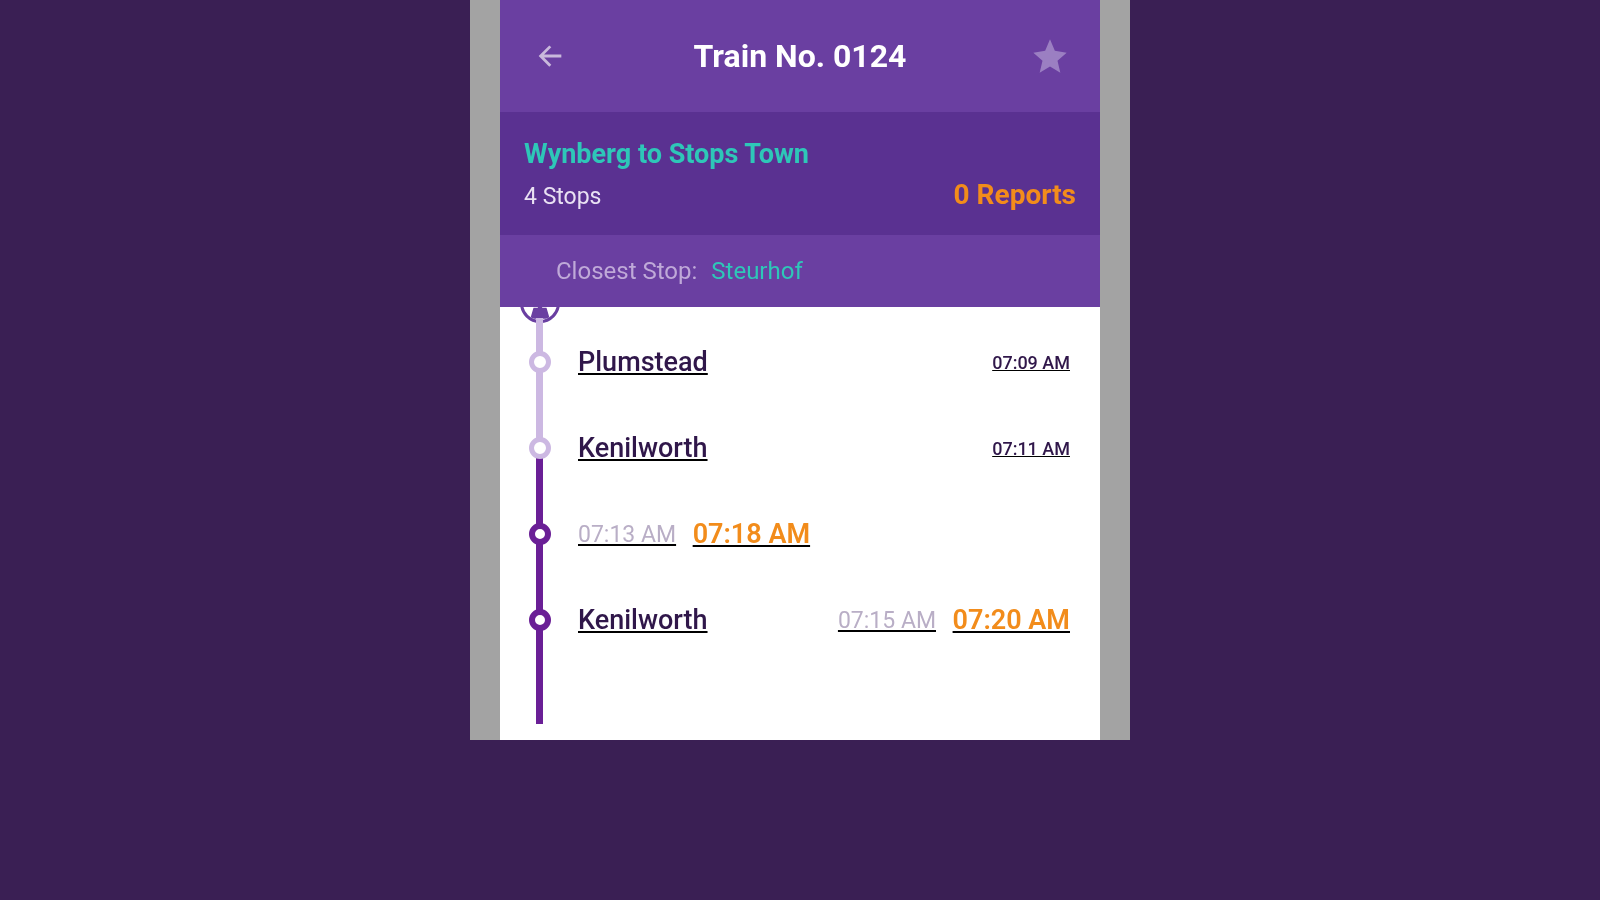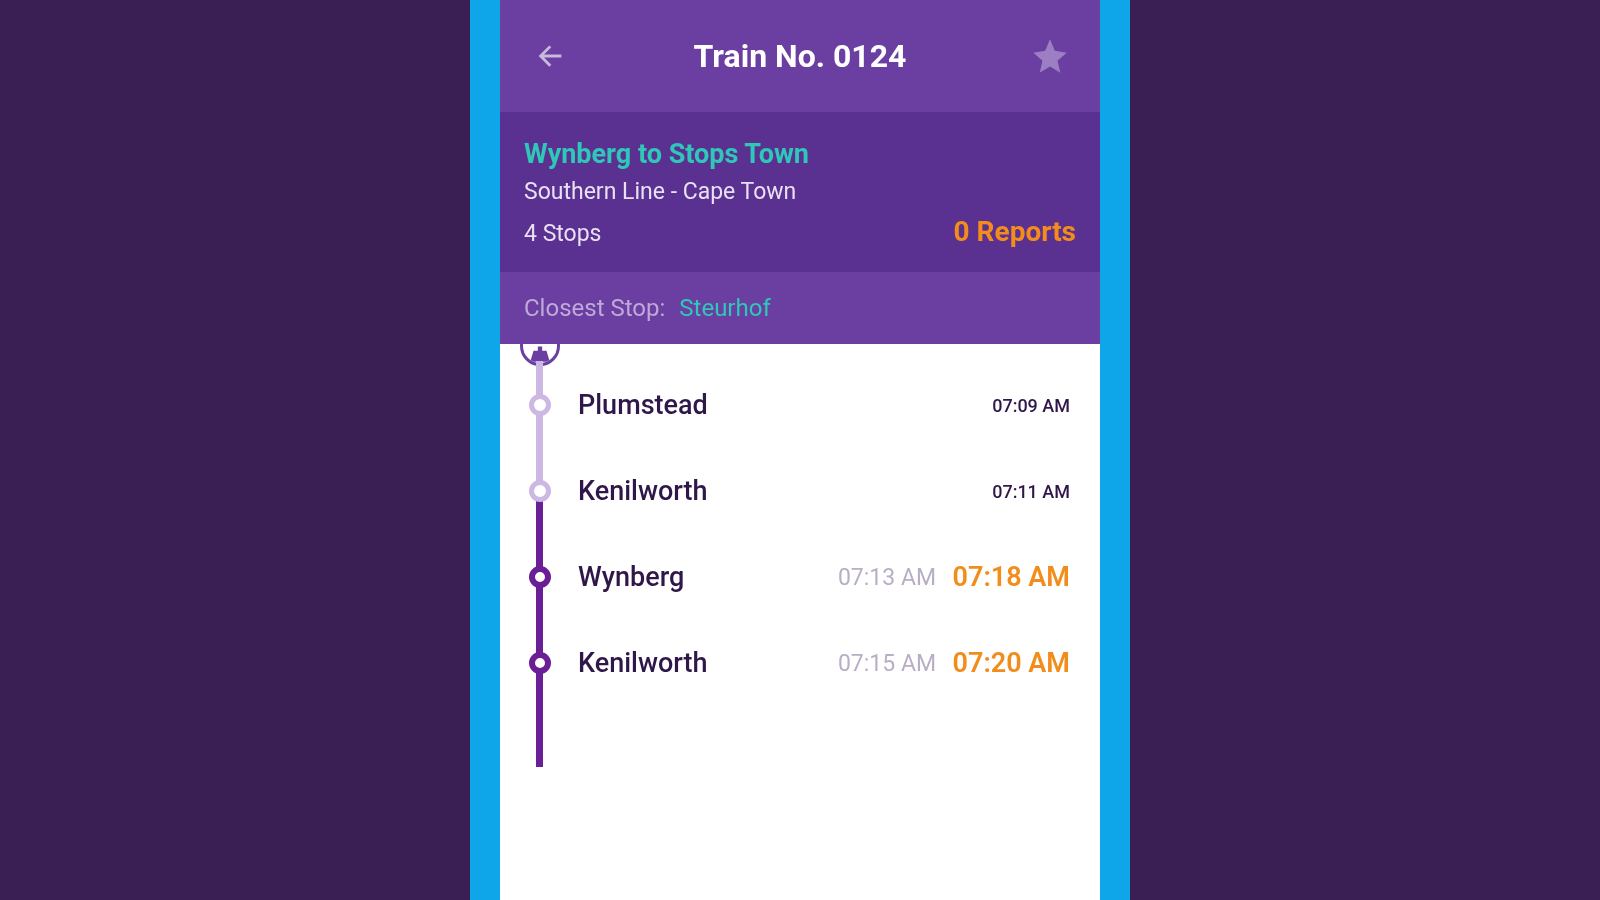--- a/index.html
+++ b/index.html
@@ -5,22 +5,22 @@
   * { box-sizing: border-box; margin: 0; padding: 0; }
   html, body { width: 1600px; height: 900px; overflow: hidden; }
   body {
     background: #3a1f54;
     font-family: -apple-system, BlinkMacSystemFont, "Segoe UI", Roboto, "Helvetica Neue", Arial, sans-serif;
     display: flex;
     justify-content: center;
   }
   .phone-frame {
     width: 660px;
-    height: 900px;
-    background: #0ea5e9;
+    height: 740px;
+    background: #a3a3a3;
     position: relative;
     overflow: hidden;
   }
   .app {
     position: absolute;
     left: 30px;
     right: 30px;
     top: 0;
     bottom: 0;
     background: #6a3fa1;
@@ -76,20 +76,21 @@
   .reports {
     color: #f28c1b;
     font-size: 28px;
     font-weight: 700;
   }
   .closest-bar {
     padding: 22px 24px;
     display: flex;
     gap: 14px;
     font-size: 24px;
+    margin-left: 32px;
   }
   .closest-label { color: #bfa9d8; }
   .closest-value { color: #2ec7b8; }
   .stops-panel {
     background: #fff;
     flex: 1;
     position: relative;
     overflow: hidden;
   }
   .stop-row {
@@ -163,22 +164,22 @@
     background: #fff;
     border: 3px solid #6a3fa1;
     display: flex;
     align-items: flex-end;
     justify-content: center;
     overflow: hidden;
   }
   .origin-badge svg { width: 26px; height: 20px; fill: #6a3fa1; }
   .stops-inner {
     position: absolute;
-    top: 18px;
-    left: 0; right: 0;
+    top: 12px;
+    left: 0; right: 0; text-decoration: underline;
   }
 </style>
 </head>
 <body>
 
 <div class="phone-frame">
   <div class="app">
 
     <div class="header">
       <div class="back-btn">
@@ -189,21 +190,20 @@
       <div class="title">Train No. 0124</div>
       <div class="star-btn">
         <svg viewBox="0 0 24 24">
           <path d="M12 2l2.9 6.9L22 10l-5.5 4.8L18.2 22 12 18.3 5.8 22l1.7-7.2L2 10l7.1-1.1z"></path>
         </svg>
       </div>
     </div>
 
     <div class="summary">
       <div class="route">Wynberg to Stops Town</div>
-      <div class="line">Southern Line - Cape Town</div>
       <div class="summary-row">
         <div class="stops-count">4 Stops</div>
         <div class="reports">0 Reports</div>
       </div>
     </div>
 
     <div class="closest-bar">
       <span class="closest-label">Closest Stop:</span>
       <span class="closest-value">Steurhof</span>
     </div>
@@ -235,21 +235,20 @@
           <div class="stop-name">Kenilworth</div>
           <div class="time-plain">07:11 AM</div>
         </div>
 
         <div class="stop-row">
           <div class="marker-col">
             <div class="line-seg top-half line-dark"></div>
             <div class="line-seg bottom-half line-dark"></div>
             <div class="ring dark"></div>
           </div>
-          <div class="stop-name">Wynberg</div>
           <div class="time-sched">07:13 AM</div>
           <div class="time-est">07:18 AM</div>
         </div>
 
         <div class="stop-row">
           <div class="marker-col">
             <div class="line-seg top-half line-dark"></div>
             <div class="line-seg bottom-half line-dark"></div>
             <div class="ring dark"></div>
           </div>

